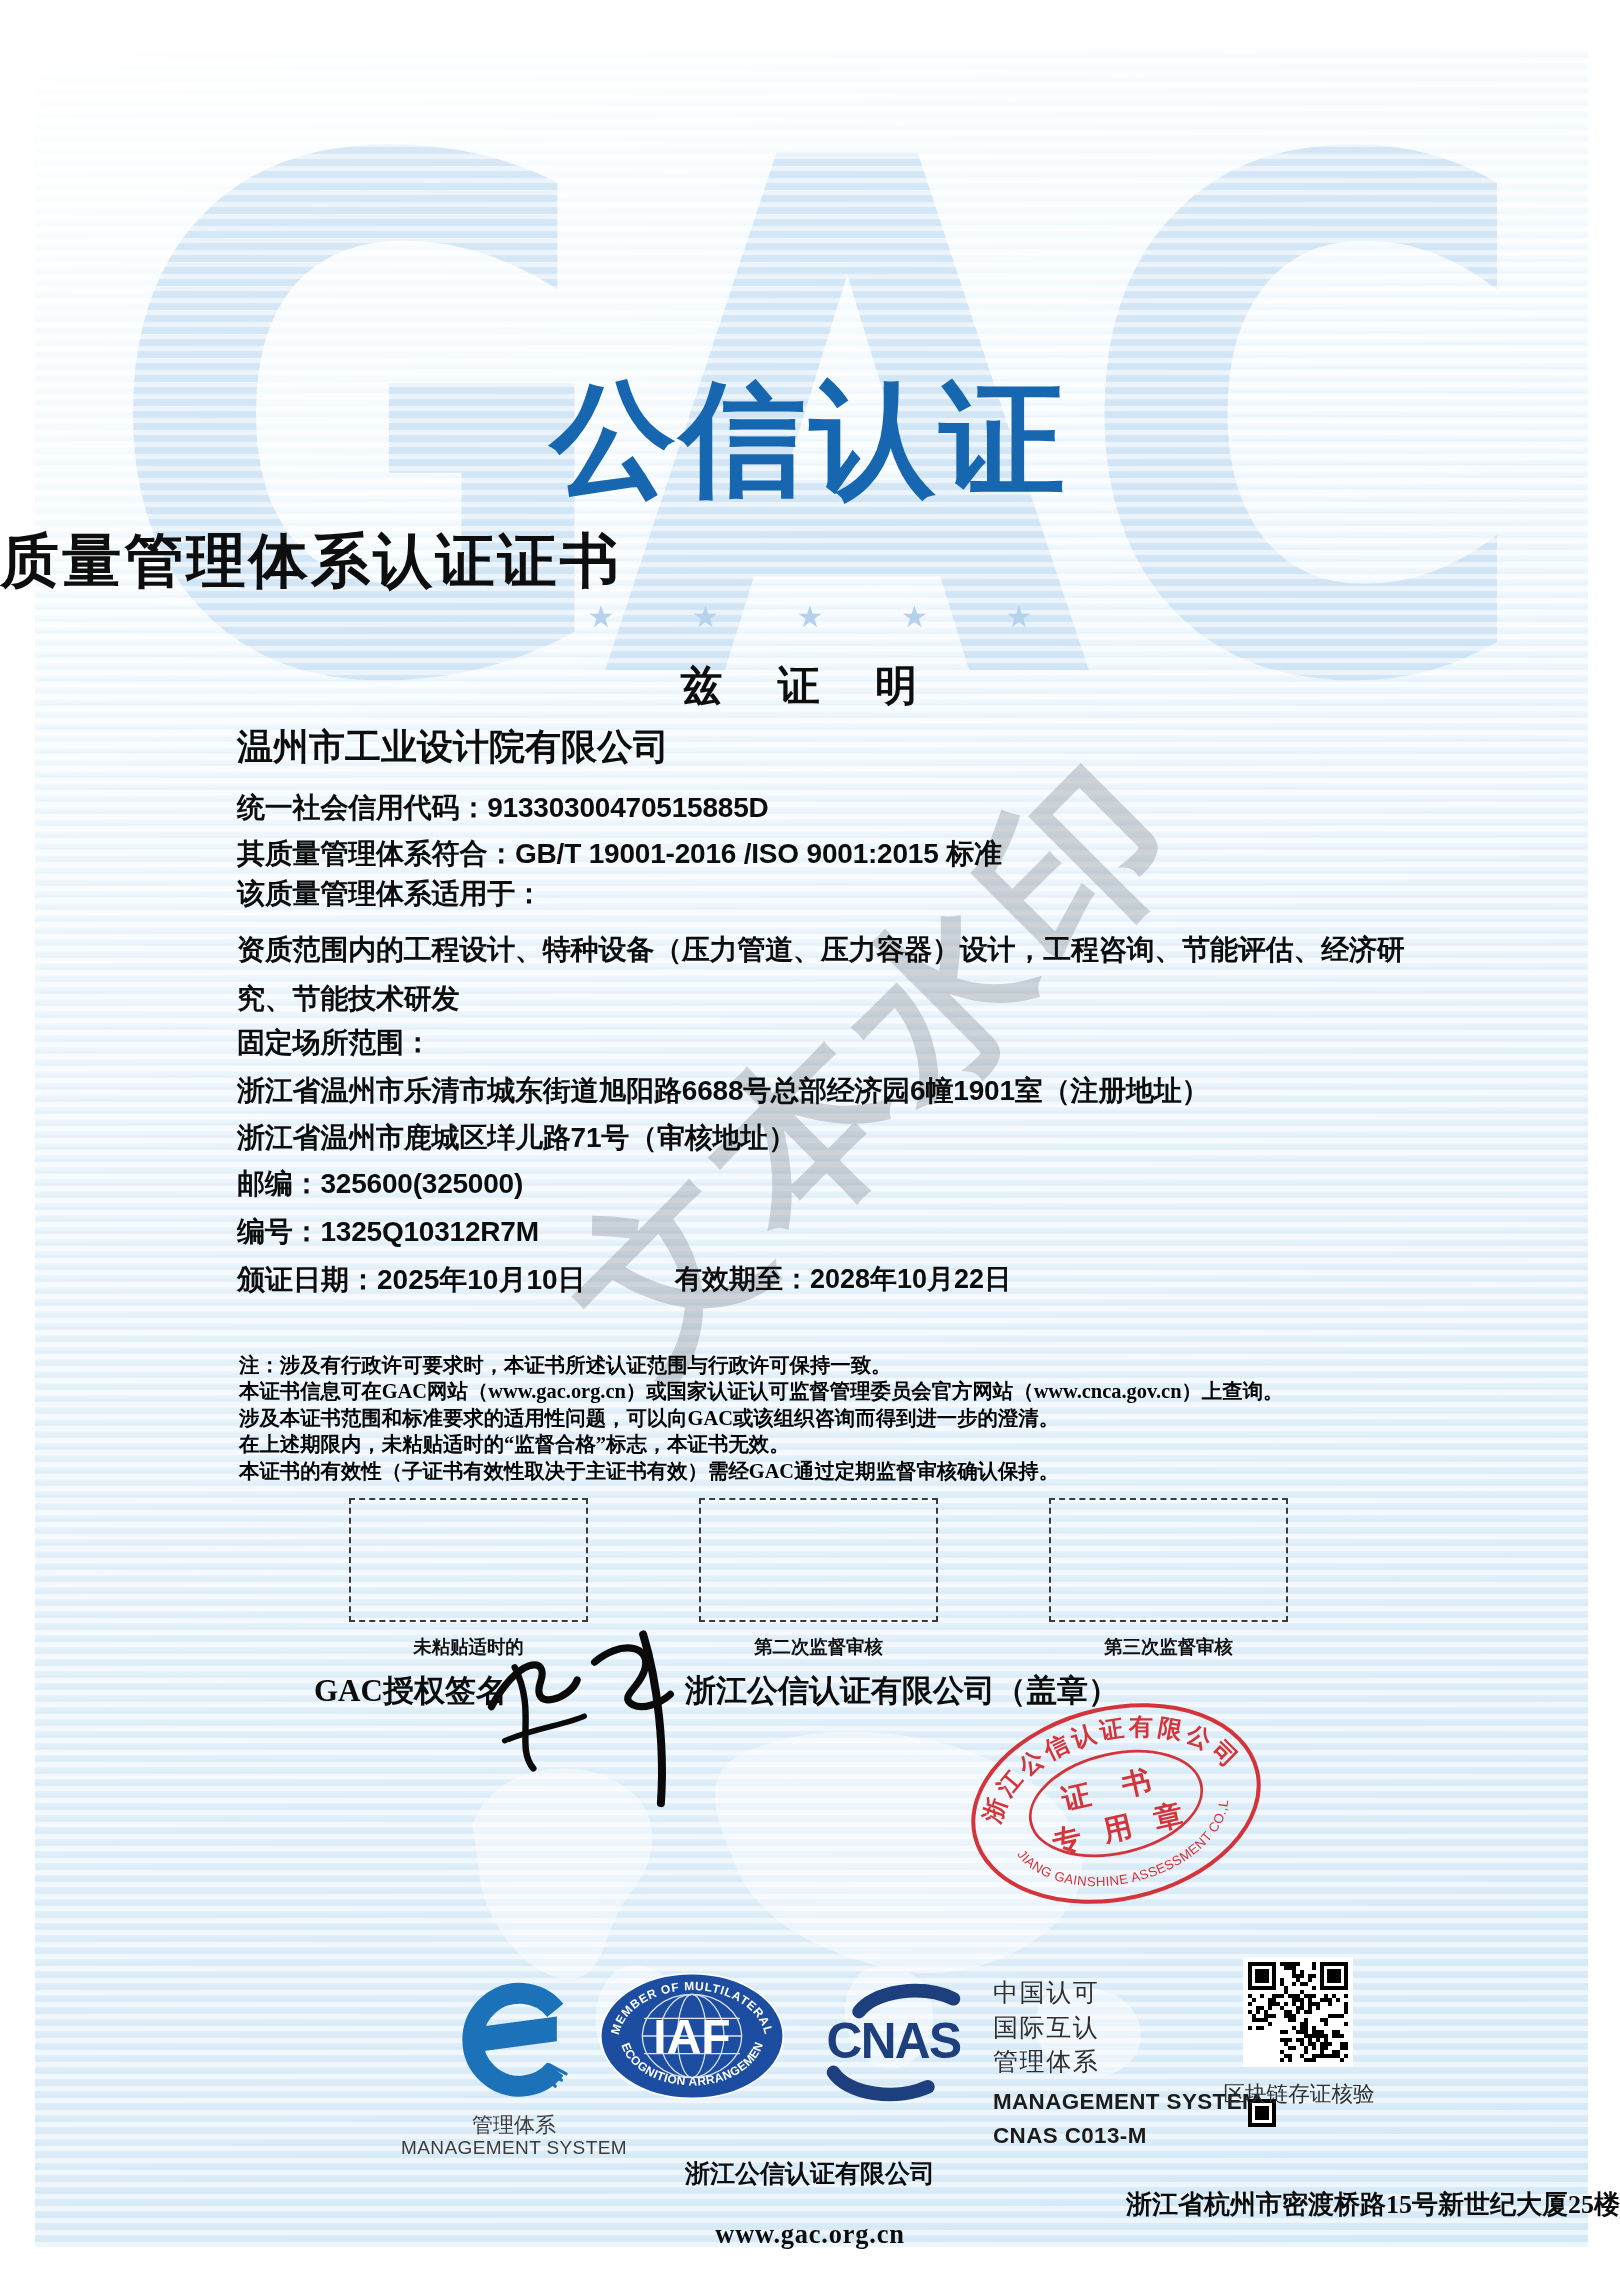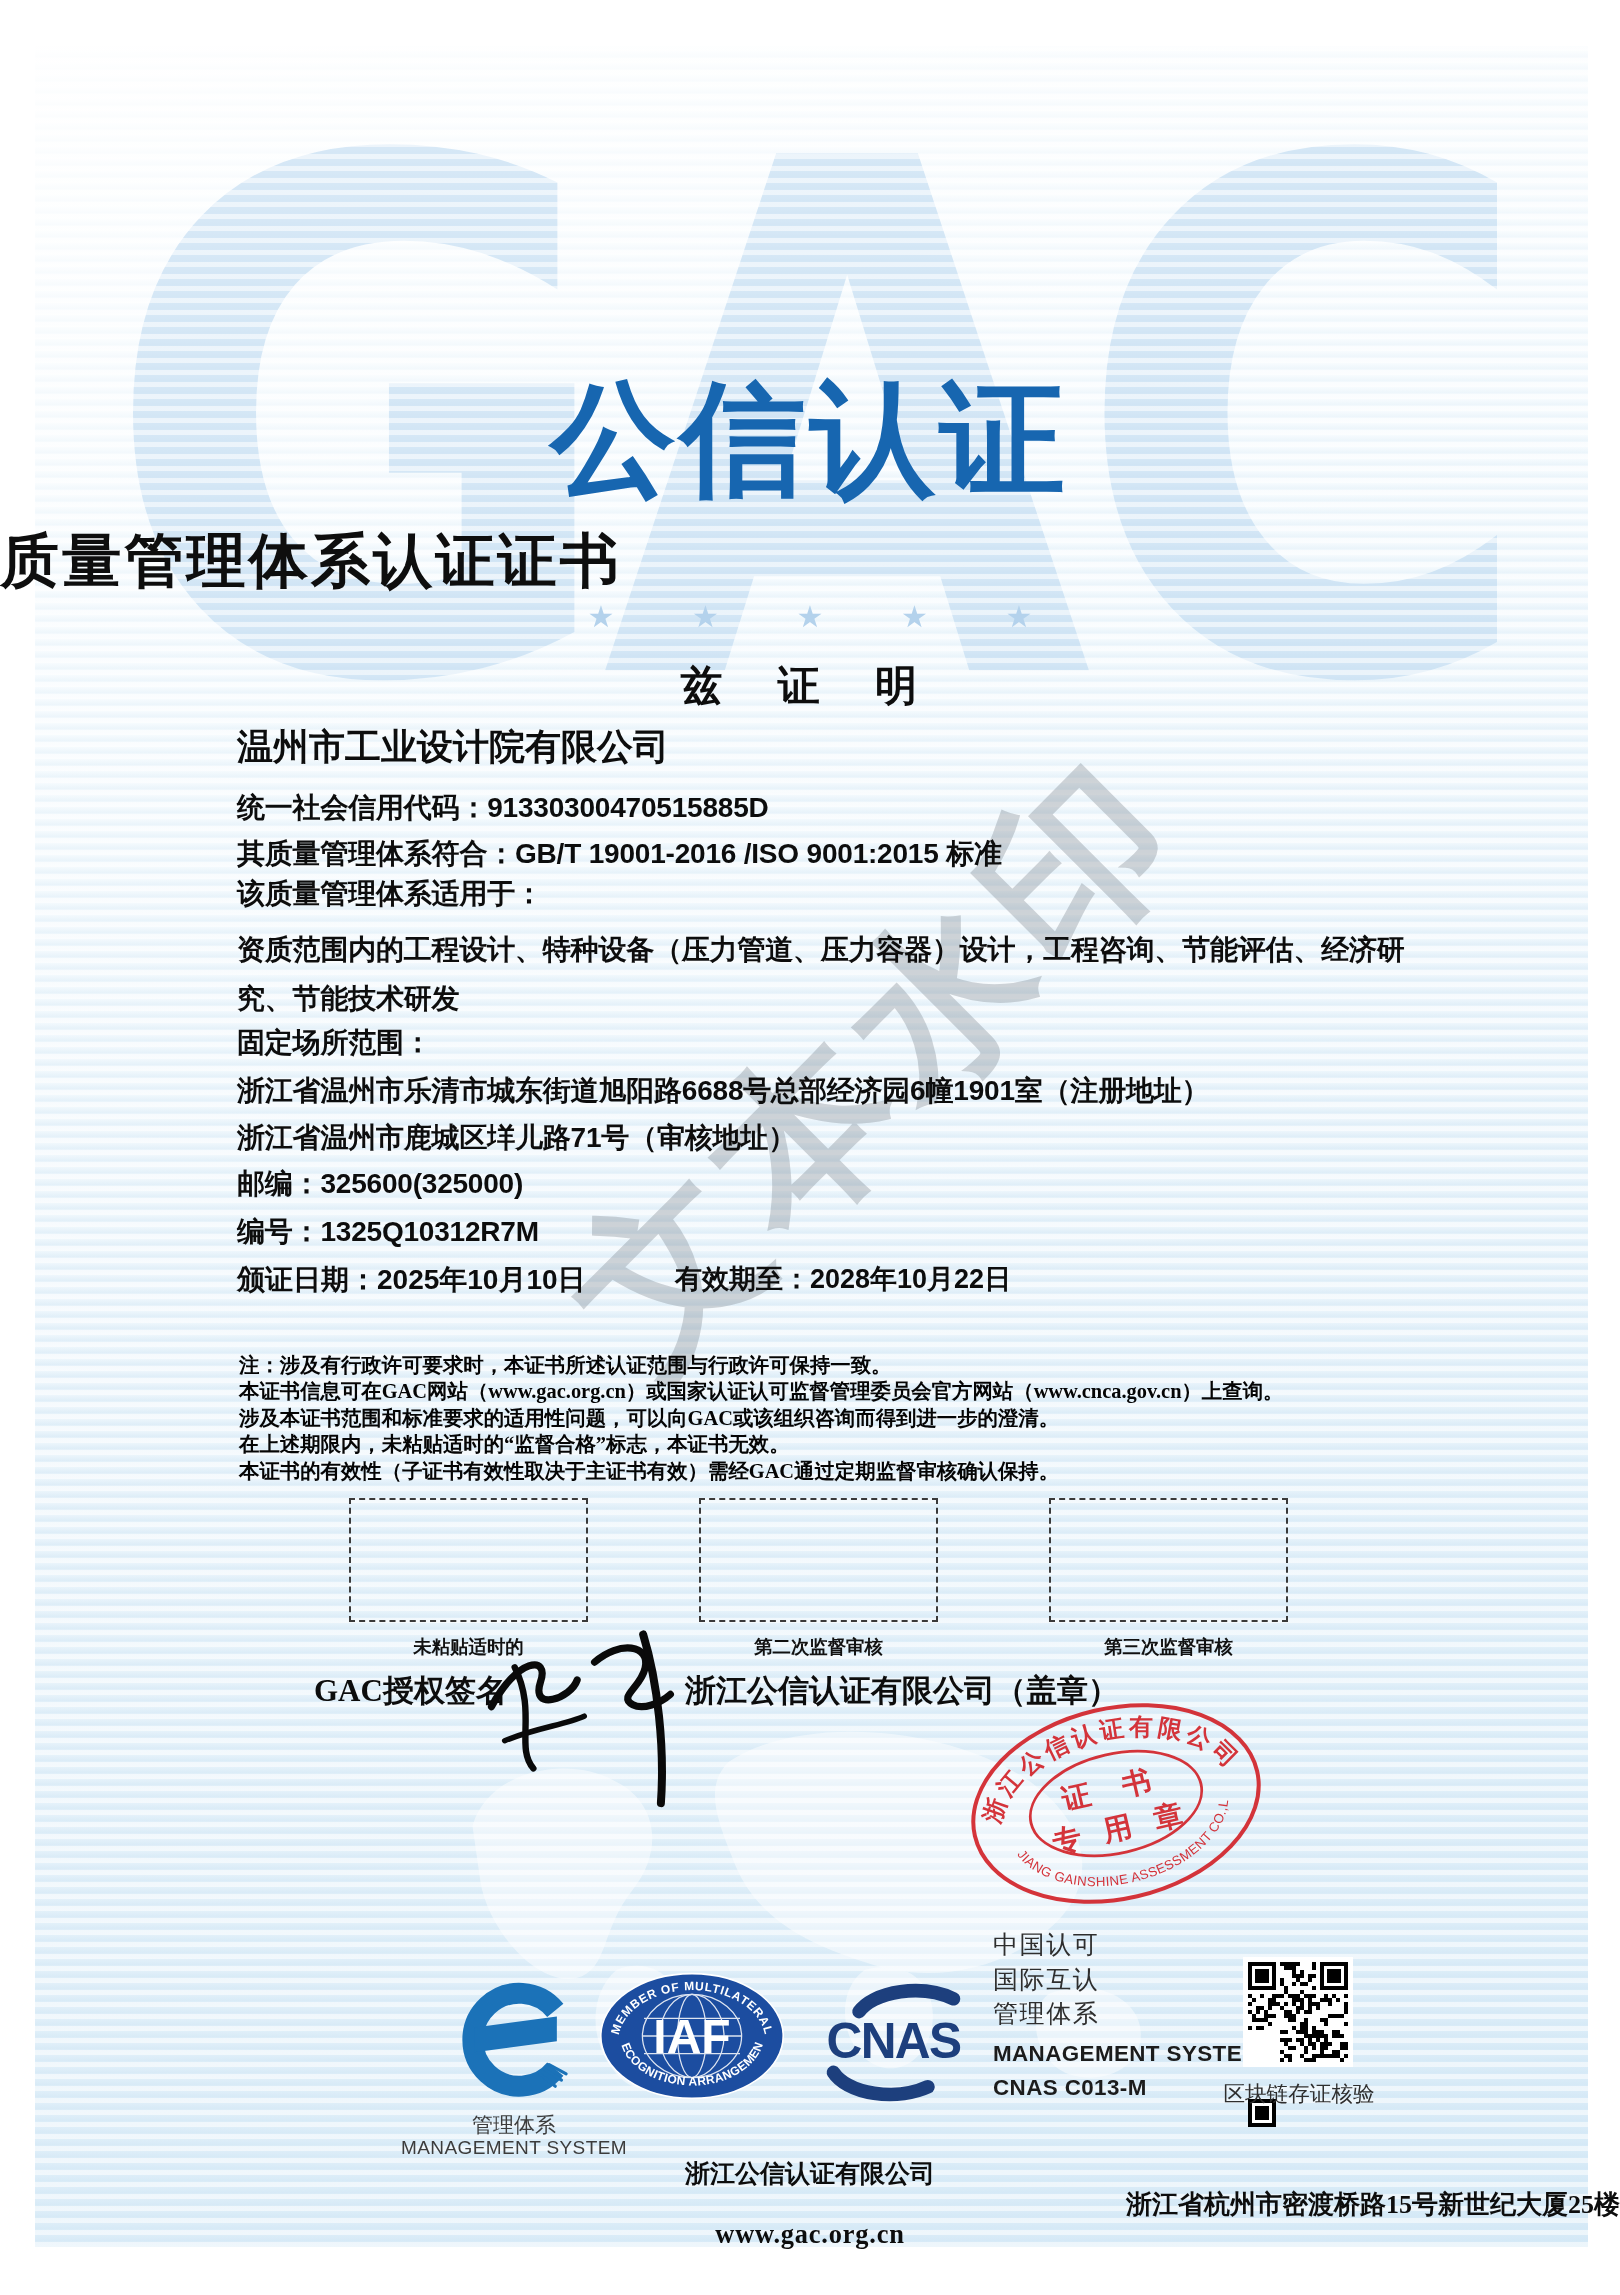--- a/index.html
+++ b/index.html
@@ -66,21 +66,21 @@
   .seal-label { left:685px; top:1670px; font-family:"Liberation Serif","DejaVu Serif",serif; font-size:31px; font-weight:600; }
   .signature-svg { left:479px; top:1620px; z-index:6; }
   .seal-svg { left:960px; top:1700px; z-index:6; transform:rotate(-13deg); }
 
   .gac-mark { left:453px; top:1977px; z-index:5; }
   .gac-cap1 { left:410px; top:2111px; width:208px; text-align:center; font-size:21px; color:#3c3c3c; }
   .gac-cap2 { left:394px; top:2137px; width:240px; text-align:center; font-size:19px; color:#3c3c3c; letter-spacing:0.4px; }
   .iaf-svg { left:599px; top:1972px; z-index:5; }
   .cnas-svg { left:819px; top:1970px; z-index:5; }
 
-  .accred { left:993px; top:1932px; }
+  .accred { left:993px; top:1980px; }
   .accred .cn { font-size:25px; color:#2e2e2e; line-height:25px; margin-bottom:9.6px; letter-spacing:1.6px; }
   .accred .en { font-size:22.4px; font-weight:bold; color:#1c1c1c; margin-top:14.4px; letter-spacing:0.4px; }
   .accred .code { font-size:22.4px; font-weight:bold; color:#1c1c1c; margin-top:8.8px; letter-spacing:0.4px; }
 
   .qr { left:1243px; top:1957px; width:110px; height:110px; background:#ffffff; z-index:5; }
   .qr-inner { position:absolute; inset:4.8px; }
   .qr-inner i { position:absolute; width:4px; height:4px; background:#000; }
   .qr-finder { position:absolute; width:28px; height:28px; border:4px solid #000; background:#fff; }
   .qr-finder::after { content:""; position:absolute; inset:3.2px; background:#000; }
   .qr-finder.tl{left:0;top:0} .qr-finder.tr{right:0;top:0} .qr-finder.bl{left:0;bottom:0}

